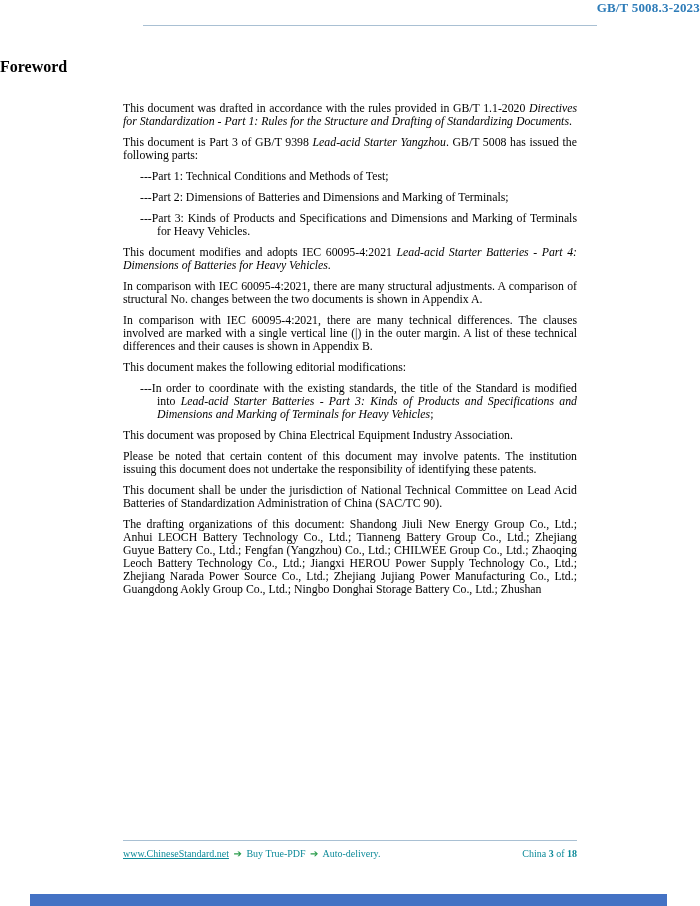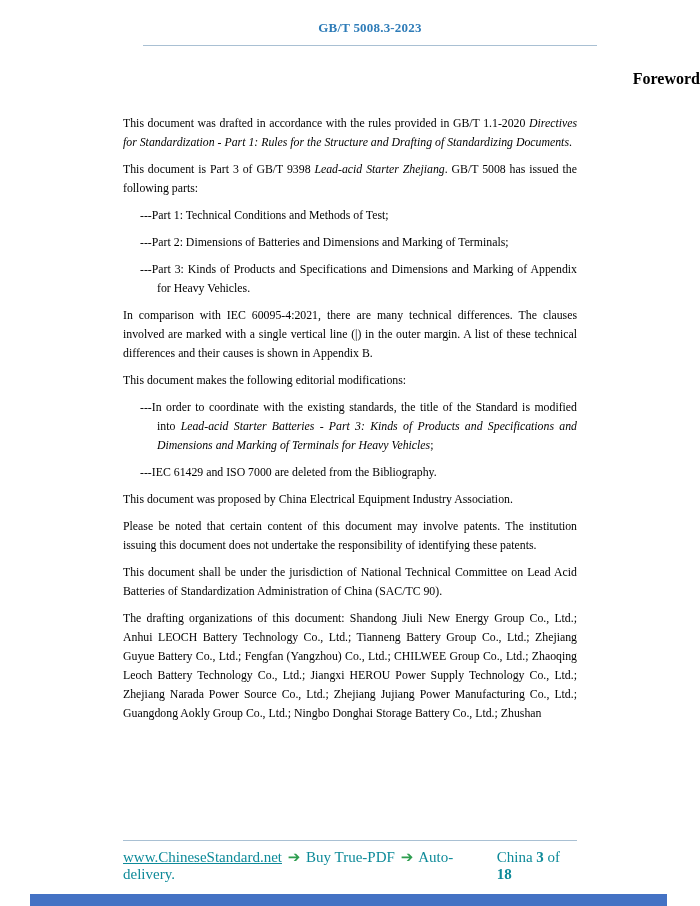--- a/index.html
+++ b/index.html
@@ -10,40 +10,40 @@
     --bottom-bar:#4472c4;
   }
   *{margin:0;padding:0;box-sizing:border-box;}
   html,body{width:700px;height:906px;background:#ffffff;}
   body{
     font-family:"Liberation Serif","DejaVu Serif",serif;
     color:#000000;
     position:relative;
     overflow:hidden;
   }
-  .doc-header{padding-top:20px;text-align:center;margin-left:40px;}
+  .doc-header{text-align:right;margin-left:40px;}
   .doc-number{
     color:var(--header-text);
     font-weight:bold;
     font-size:13px;
     letter-spacing:.2px;
   }
   .rule{width:454px;margin:9px auto 0;border-top:1px solid var(--rule);height:0;}
   .doc-title{
-    margin-top:24px;
-    text-align:right;
+    margin-top:32px;
+    text-align:left;
     font-size:16px;
     font-weight:bold;
     font-family:"Liberation Serif","DejaVu Serif",serif;
   }
   .content{
     width:454px;
     margin:26px auto 0;
     font-size:11.8px;
-    line-height:19px;
+    line-height:13px;
     text-align:justify;
   }
   .content .para{margin-top:8px;}
   .content .para:first-child{margin-top:0;}
   .content .item{
     margin-top:8px;
     margin-left:17px;
     padding-left:17px;
     text-indent:-17px;
   }
@@ -53,21 +53,21 @@
     top:840px;
     left:123px;
     width:454px;
   }
   .footer-rule{border-top:1px solid var(--rule);height:0;}
   .footer-row{
     margin-top:7px;
     display:flex;
     justify-content:space-between;
     align-items:baseline;
-    font-size:15px;
+    font-size:10px;
     color:var(--footer-text);
   }
   .site-link{
     color:var(--footer-text);
     text-decoration:underline;
     cursor:pointer;
   }
   .arrow{color:var(--arrow);padding:0 2px;font-style:normal;}
   .page-num{font-weight:bold;}
   .bottom-bar{
@@ -86,28 +86,29 @@
 
   <div class="doc-header">
     <div class="doc-number">GB/T 5008.3-2023</div>
     <div class="rule"></div>
   </div>
 
   <h1 class="doc-title">Foreword</h1>
 
   <div class="content" id="doc-content">
       <div class="para"><span>This document was drafted in accordance with the rules provided in GB/T 1.1-2020 </span><i>Directives for Standardization - Part 1: Rules for the Structure and Drafting of Standardizing Documents</i><span>.</span></div>
-      <div class="para"><span>This document is Part 3 of GB/T 9398 </span><i>Lead-acid Starter Zhejiang</i><span>. GB/T 5008 has issued the following parts:</span></div>
+      <div class="para"><span>This document is Part 3 of GB/T 9398 </span><i>Lead-acid Starter Yangzhou</i><span>. GB/T 5008 has issued the following parts:</span></div>
       <div class="item"><span>---Part 1: Technical Conditions and Methods of Test;</span></div>
       <div class="item"><span>---Part 2: Dimensions of Batteries and Dimensions and Marking of Terminals;</span></div>
-      <div class="item"><span>---Part 3: Kinds of Products and Specifications and Dimensions and Marking of Appendix for Heavy Vehicles.</span></div>
+      <div class="item"><span>---Part 3: Kinds of Products and Specifications and Dimensions and Marking of Terminals for Heavy Vehicles.</span></div>
+      <div class="para"><span>This document modifies and adopts IEC 60095-4:2021 </span><i>Lead-acid Starter Batteries - Part 4: Dimensions of Batteries for Heavy Vehicles</i><span>.</span></div>
+      <div class="para"><span>In comparison with IEC 60095-4:2021, there are many structural adjustments. A comparison of structural No. changes between the two documents is shown in Appendix A.</span></div>
       <div class="para"><span>In comparison with IEC 60095-4:2021, there are many technical differences. The clauses involved are marked with a single vertical line (|) in the outer margin. A list of these technical differences and their causes is shown in Appendix B.</span></div>
       <div class="para"><span>This document makes the following editorial modifications:</span></div>
       <div class="item"><span>---In order to coordinate with the existing standards, the title of the Standard is modified into </span><i>Lead-acid Starter Batteries - Part 3: Kinds of Products and Specifications and Dimensions and Marking of Terminals for Heavy Vehicles</i><span>;</span></div>
-      <div class="item"><span>---IEC 61429 and ISO 7000 are deleted from the Bibliography.</span></div>
       <div class="para"><span>This document was proposed by China Electrical Equipment Industry Association.</span></div>
       <div class="para"><span>Please be noted that certain content of this document may involve patents. The institution issuing this document does not undertake the responsibility of identifying these patents.</span></div>
       <div class="para"><span>This document shall be under the jurisdiction of National Technical Committee on Lead Acid Batteries of Standardization Administration of China (SAC/TC 90).</span></div>
       <div class="para"><span>The drafting organizations of this document: Shandong Jiuli New Energy Group Co., Ltd.; Anhui LEOCH Battery Technology Co., Ltd.; Tianneng Battery Group Co., Ltd.; Zhejiang Guyue Battery Co., Ltd.; Fengfan (Yangzhou) Co., Ltd.; CHILWEE Group Co., Ltd.; Zhaoqing Leoch Battery Technology Co., Ltd.; Jiangxi HEROU Power Supply Technology Co., Ltd.; Zhejiang Narada Power Source Co., Ltd.; Zhejiang Jujiang Power Manufacturing Co., Ltd.; Guangdong Aokly Group Co., Ltd.; Ningbo Donghai Storage Battery Co., Ltd.; Zhushan</span></div>
     </div>
 
   <div class="footer">
     <div class="footer-rule"></div>
     <div class="footer-row">
       <span class="footer-left">

